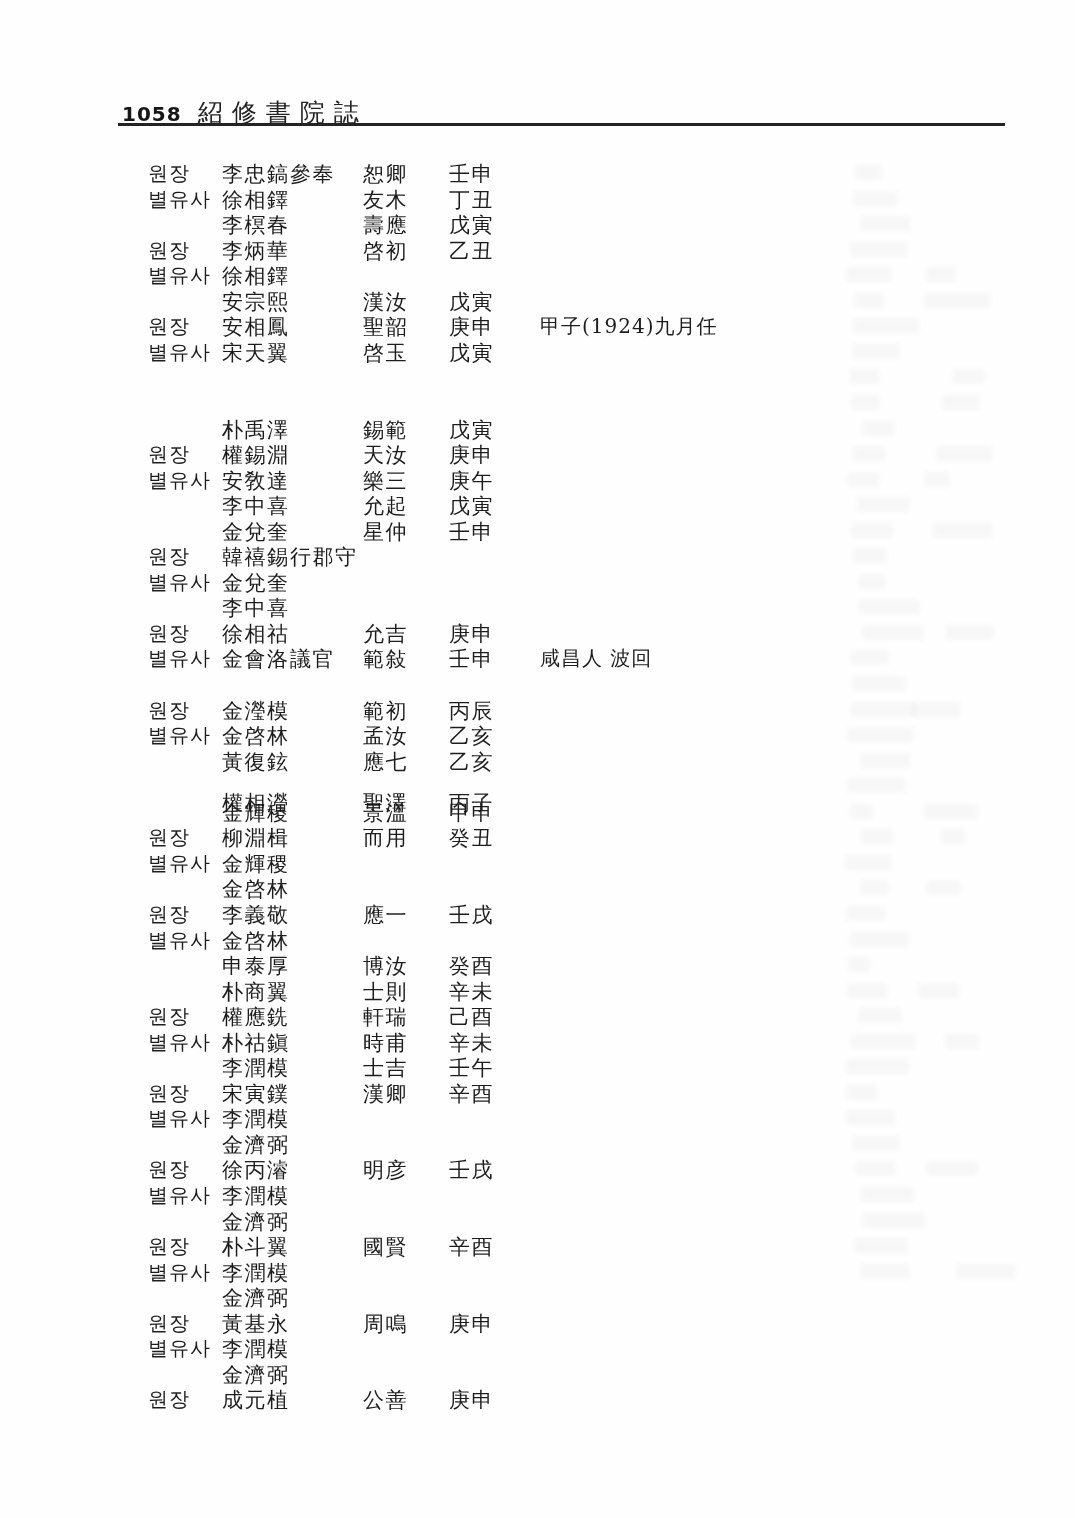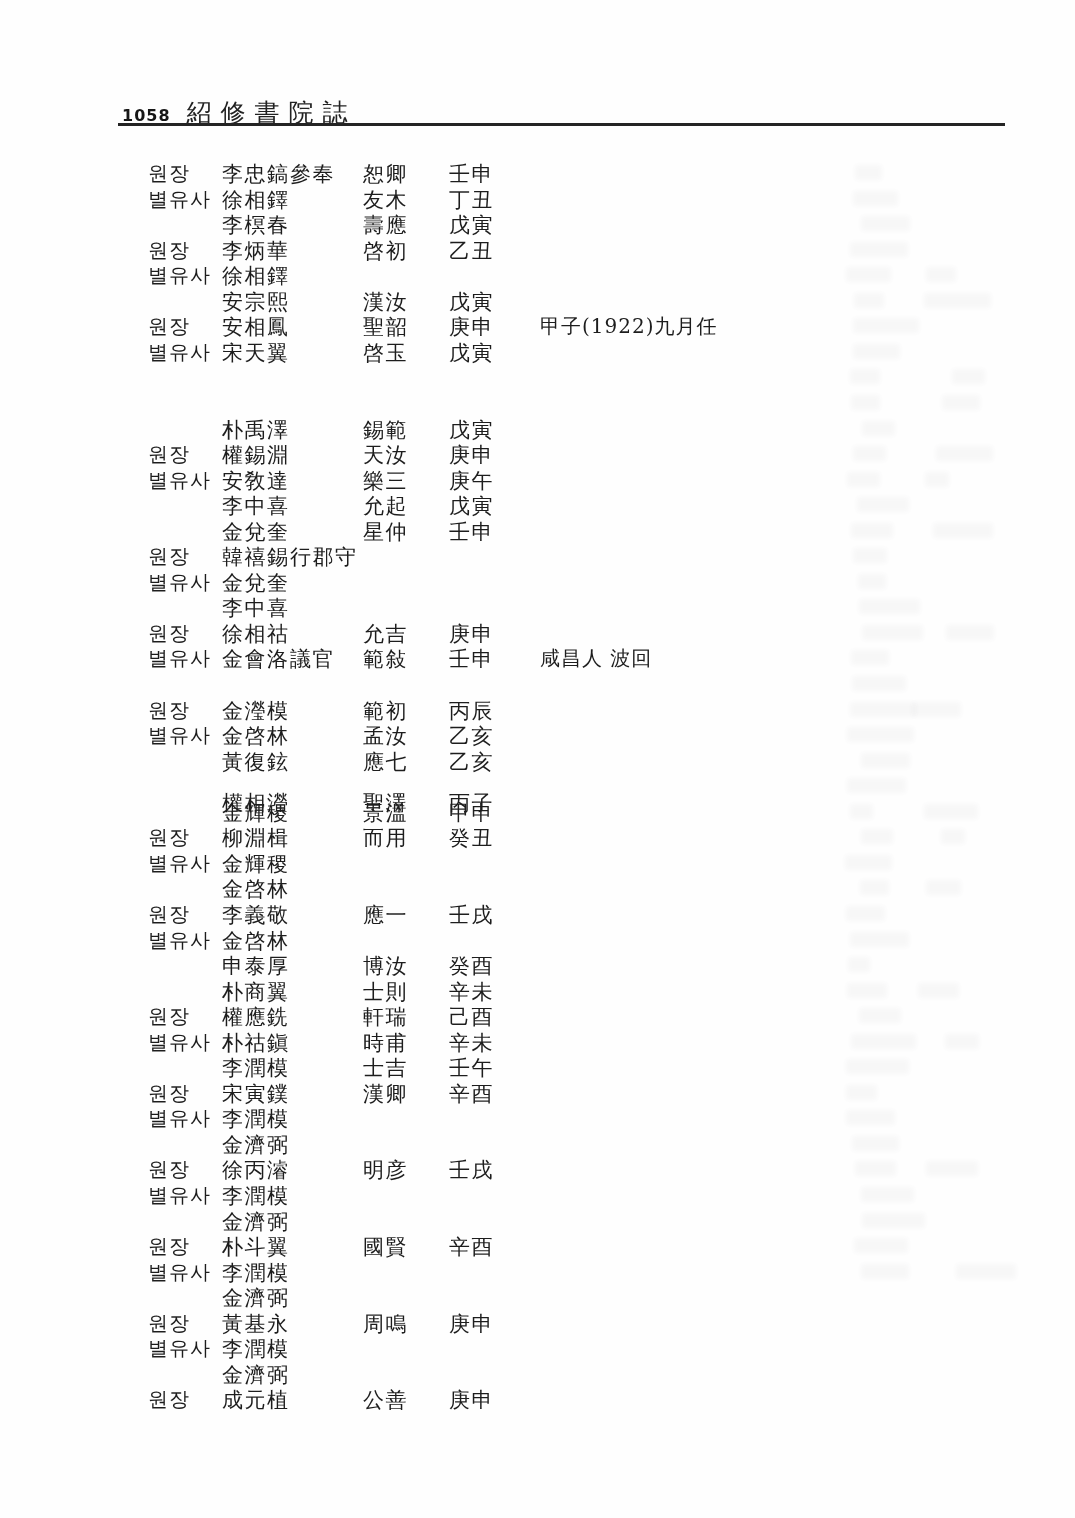--- a/index.html
+++ b/index.html
@@ -20,21 +20,21 @@
     position: absolute;
     left: 122px;
     top: 96px;
     white-space: nowrap;
     display: flex;
     align-items: baseline;
   }
   .page-number {
     font-family: "DejaVu Sans", sans-serif;
     font-weight: bold;
-    font-size: 16px;
+    font-size: 20px;
     letter-spacing: 1px;
     color: #161616;
   }
   .book-title {
     margin-left: 16px;
     font-size: 25px;
     letter-spacing: 9px;
     color: #222;
   }
   .header-rule {
@@ -125,21 +125,21 @@
       <div class="row" style="top: 287.75px;">
         <span class="cell name">安宗熙</span>
         <span class="cell courtesy">漢汝</span>
         <span class="cell year">戊寅</span>
       </div>
       <div class="row" style="top: 313.3px;">
         <span class="cell role">원장</span>
         <span class="cell name">安相鳳</span>
         <span class="cell courtesy">聖韶</span>
         <span class="cell year">庚申</span>
-        <span class="cell note">甲子(1922)九月任</span>
+        <span class="cell note">甲子(1924)九月任</span>
       </div>
       <div class="row" style="top: 338.85px;">
         <span class="cell role">별유사</span>
         <span class="cell name">宋天翼</span>
         <span class="cell courtesy">啓玉</span>
         <span class="cell year">戊寅</span>
       </div>
       <div class="row" style="top: 415.5px;">
         <span class="cell name">朴禹澤</span>
         <span class="cell courtesy">錫範</span>

